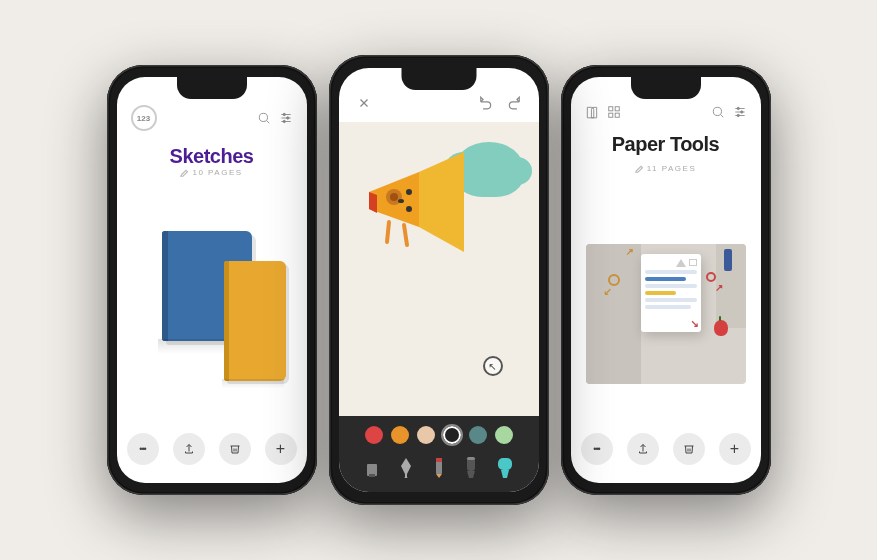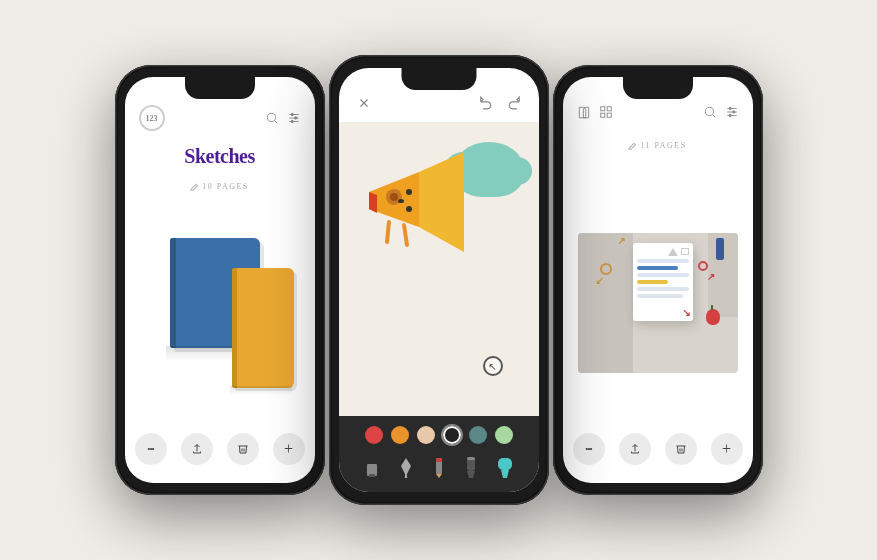--- a/index.html
+++ b/index.html
@@ -11,23 +11,22 @@
       align-items: center;
       justify-content: center;
       font-family: -apple-system, BlinkMacSystemFont, 'Helvetica Neue', sans-serif;
       overflow: hidden;
     }
 
     .phones-container {
       display: flex;
       align-items: center;
       justify-content: space-between;
-      gap: 4px;
+      gap: 12px;
       padding: 20px;
-      font-family: Liberation Serif, serif;
     }
 
     
     .phone {
       position: relative;
       width: 210px;
       height: 430px;
       background: #1a1a1a;
       border-radius: 36px;
       box-shadow: 0 20px 60px rgba(0,0,0,0.45), inset 0 0 0 1.5px #3a3a3a, inset 0 0 0 3px #111;
@@ -96,21 +95,21 @@
       font-weight: 700;
       color: #4c1d95;
       letter-spacing: -0.5px;
     }
 
     .phone1-subtitle {
       font-size: 8px;
       color: #aaa;
       letter-spacing: 1.5px;
       text-transform: uppercase;
-      margin-top: 14px;
+      margin-top: 0;
       display: flex;
       align-items: center;
       justify-content: center;
       gap: 3px;
     }
 
     .phone1-canvas {
       flex: 1;
       display: flex;
       align-items: center;
@@ -628,20 +627,21 @@
               <line x1="4" y1="12" x2="20" y2="12"></line>
               <line x1="4" y1="18" x2="20" y2="18"></line>
               <circle cx="9" cy="6" r="2" fill="#888"></circle>
               <circle cx="15" cy="12" r="2" fill="#888"></circle>
               <circle cx="9" cy="18" r="2" fill="#888"></circle>
             </svg>
         </div>
       </div>
 
       <div class="phone3-title-area">
+        <div class="phone3-title">Paper Tools</div>
         <div class="phone3-subtitle">
           <svg width="9" height="9" viewBox="0 0 12 12">
               <path d="M2 9L8 3L10 5L4 11L1 11L2 9Z" stroke="#bbb" fill="none" stroke-width="1.5"></path>
             </svg>
           <span>11 PAGES</span>
         </div>
       </div>
 
       <div class="phone3-canvas">
 

